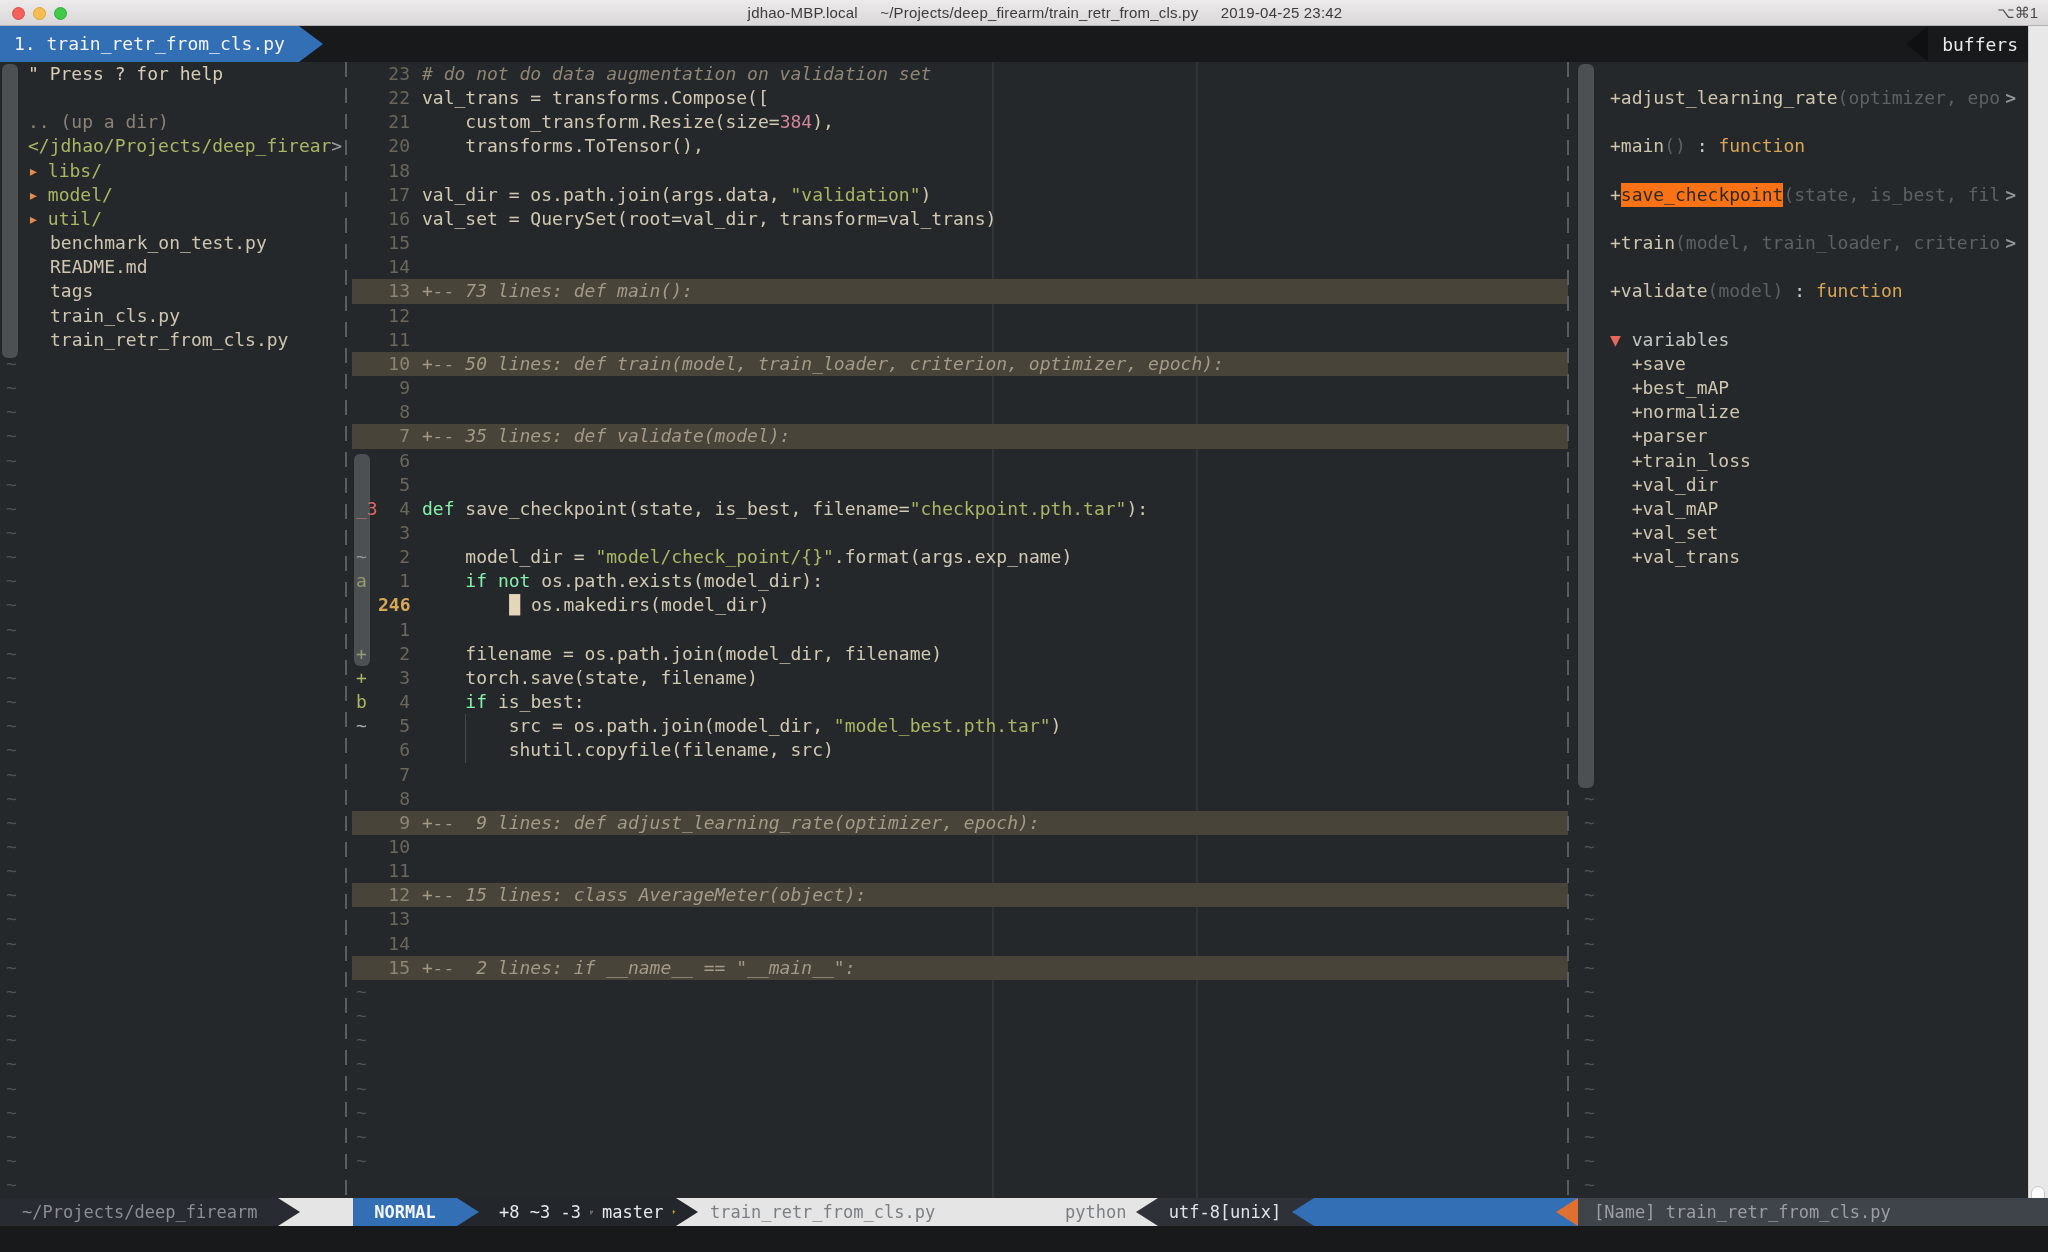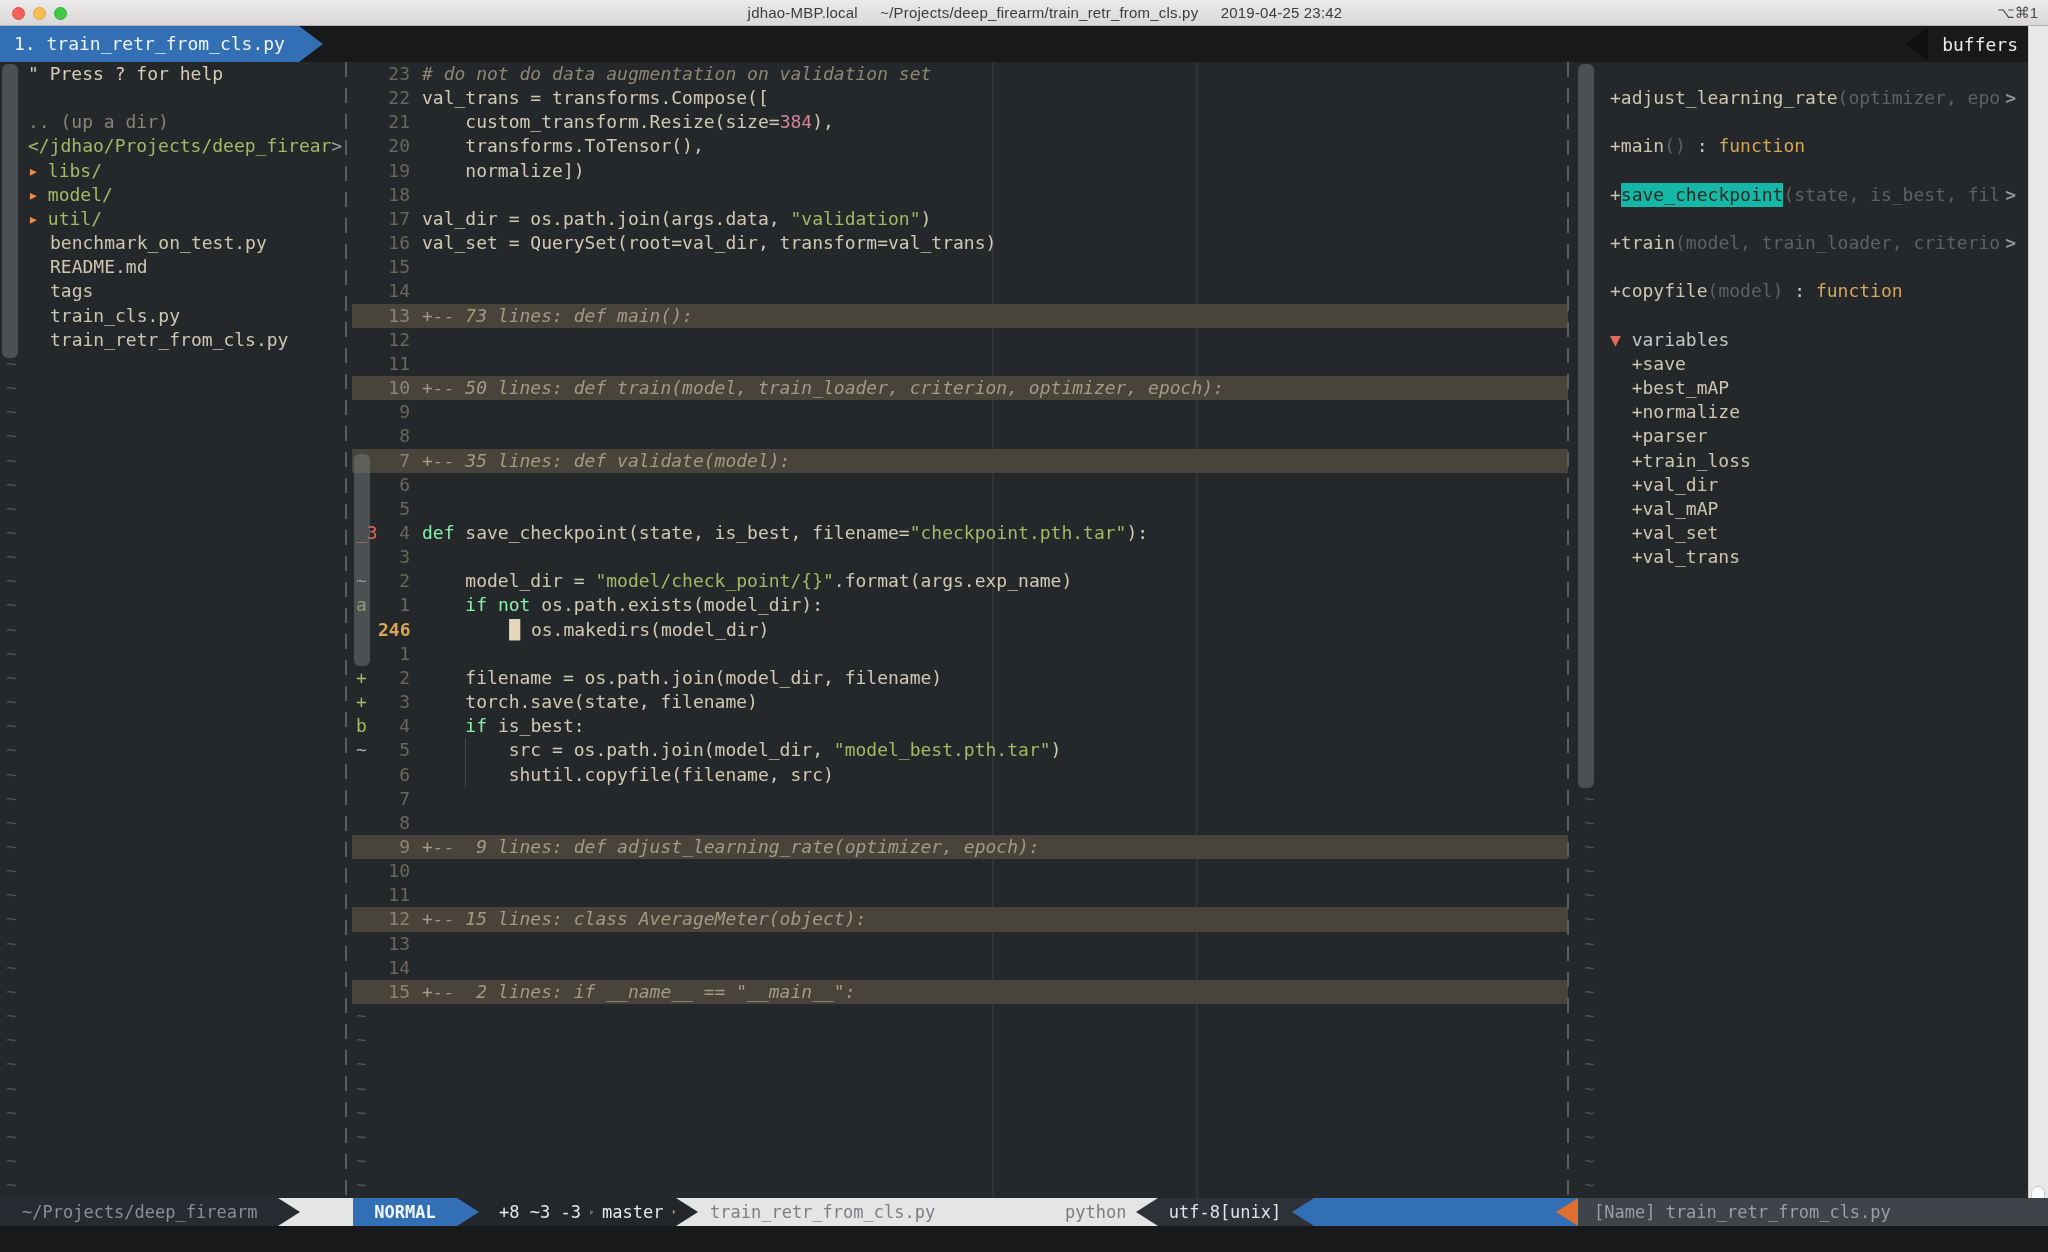--- a/index.html
+++ b/index.html
@@ -76,21 +76,21 @@
   .tk-cur { color:#e3d6b9; }
   .c-tilde { padding-left:4px; color:#4d5154; }
 
   
   .tagbar { position:absolute; left:1576px; top:0; width:452px; height:1136px; }
   .tg-row { position:relative; padding-left:34px; }
   .tname { color:#cfc6b0; }
   .tsig  { color:#5c6165; }
   .tpun  { color:#c6ccd0; }
   .tkind { color:#d8a657; }
-  .thl   { background:#14b8a6; color:#2c2a26; }
+  .thl   { background:#f97316; color:#2c2a26; }
   .tarrow{ color:#e5695c; }
   .tscope{ color:#c2c8c4; }
   .tg-trunc { position:absolute; right:12px; top:0; color:#8f969b; font-weight:bold; }
   .tg-tilde { padding-left:8px; color:#4d5154; }
 
   
   .sb-thumb-dark { position:absolute; background:rgba(122,125,128,.48); border-radius:6px; }
   .sb-right { position:absolute; left:2028px; top:26px; width:20px; height:1226px;
     background:#e8e8e8; border-left:1px solid #cfcfcf; }
   .sb-right-thumb { position:absolute; left:2031px; top:1186px; width:14px; height:60px;
@@ -197,21 +197,20 @@
     <div class="vsep" style="left:345px"></div>
 
     <div class="codewin">
       <div class="ccol" style="left:640px"></div>
       <div class="ccol" style="left:844px"></div>
       <div class="code-rows" style="position:absolute;inset:0;">
           <div class="crow row"><span class="sgn "></span><span class="lnum">23</span><span class="ctext"><span class="tk-c"># do not do data augmentation on validation set</span></span></div>
           <div class="crow row"><span class="sgn "></span><span class="lnum">22</span><span class="ctext"><span class="tk-t">val_trans = transforms.Compose([</span></span></div>
           <div class="crow row"><span class="sgn "></span><span class="lnum">21</span><span class="ctext"><span class="tk-t">    custom_transform.Resize(size=</span><span class="tk-n">384</span><span class="tk-t">),</span></span></div>
           <div class="crow row"><span class="sgn "></span><span class="lnum">20</span><span class="ctext"><span class="tk-t">    transforms.ToTensor(),</span></span></div>
-          <div class="crow row"><span class="sgn "></span><span class="lnum">19</span><span class="ctext"><span class="tk-t">    normalize])</span></span></div>
           <div class="crow row"><span class="sgn "></span><span class="lnum">18</span><span class="ctext"></span></div>
           <div class="crow row"><span class="sgn "></span><span class="lnum">17</span><span class="ctext"><span class="tk-t">val_dir = os.path.join(args.data, </span><span class="tk-s">"validation"</span><span class="tk-t">)</span></span></div>
           <div class="crow row"><span class="sgn "></span><span class="lnum">16</span><span class="ctext"><span class="tk-t">val_set = QuerySet(root=val_dir, transform=val_trans)</span></span></div>
           <div class="crow row"><span class="sgn "></span><span class="lnum">15</span><span class="ctext"></span></div>
           <div class="crow row"><span class="sgn "></span><span class="lnum">14</span><span class="ctext"></span></div>
           <div class="crow row fold"><span class="sgn "></span><span class="lnum">13</span><span class="ctext"><span class="tk-fold">+-- 73 lines: def main():</span></span></div>
           <div class="crow row"><span class="sgn "></span><span class="lnum">12</span><span class="ctext"></span></div>
           <div class="crow row"><span class="sgn "></span><span class="lnum">11</span><span class="ctext"></span></div>
           <div class="crow row fold"><span class="sgn "></span><span class="lnum">10</span><span class="ctext"><span class="tk-fold">+-- 50 lines: def train(model, train_loader, criterion, optimizer, epoch):</span></span></div>
           <div class="crow row"><span class="sgn "></span><span class="lnum">9</span><span class="ctext"></span></div>
@@ -254,21 +253,21 @@
     <div class="tagbar">
         <div class="row tg-row"></div>
         <div class="row tg-row"><span class="tname">+adjust_learning_rate</span><span class="tsig">(optimizer, epo</span><span class="tg-trunc">&gt;</span></div>
         <div class="row tg-row"></div>
         <div class="row tg-row"><span class="tname">+main</span><span class="tsig">()</span><span class="tpun"> : </span><span class="tkind">function</span></div>
         <div class="row tg-row"></div>
         <div class="row tg-row"><span class="tname">+</span><span class="thl">save_checkpoint</span><span class="tsig">(state, is_best, fil</span><span class="tg-trunc">&gt;</span></div>
         <div class="row tg-row"></div>
         <div class="row tg-row"><span class="tname">+train</span><span class="tsig">(model, train_loader, criterio</span><span class="tg-trunc">&gt;</span></div>
         <div class="row tg-row"></div>
-        <div class="row tg-row"><span class="tname">+copyfile</span><span class="tsig">(model)</span><span class="tpun"> : </span><span class="tkind">function</span></div>
+        <div class="row tg-row"><span class="tname">+validate</span><span class="tsig">(model)</span><span class="tpun"> : </span><span class="tkind">function</span></div>
         <div class="row tg-row"></div>
         <div class="row tg-row"><span class="tarrow">▼ </span><span class="tscope">variables</span></div>
         <div class="row tg-row"><span class="tname">  +save</span></div>
         <div class="row tg-row"><span class="tname">  +best_mAP</span></div>
         <div class="row tg-row"><span class="tname">  +normalize</span></div>
         <div class="row tg-row"><span class="tname">  +parser</span></div>
         <div class="row tg-row"><span class="tname">  +train_loss</span></div>
         <div class="row tg-row"><span class="tname">  +val_dir</span></div>
         <div class="row tg-row"><span class="tname">  +val_mAP</span></div>
         <div class="row tg-row"><span class="tname">  +val_set</span></div>

